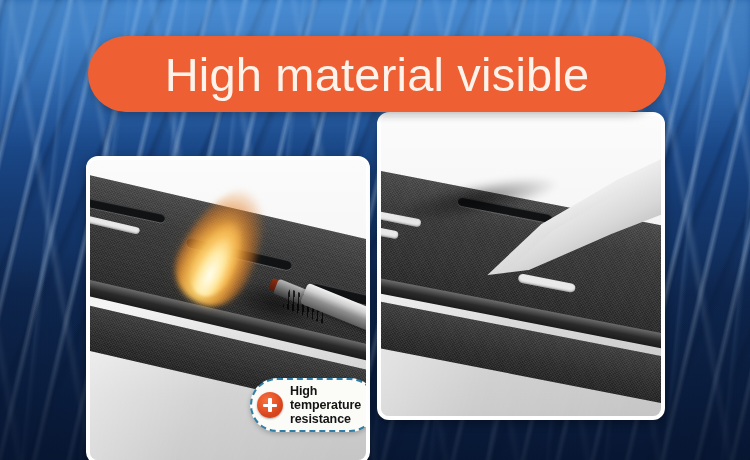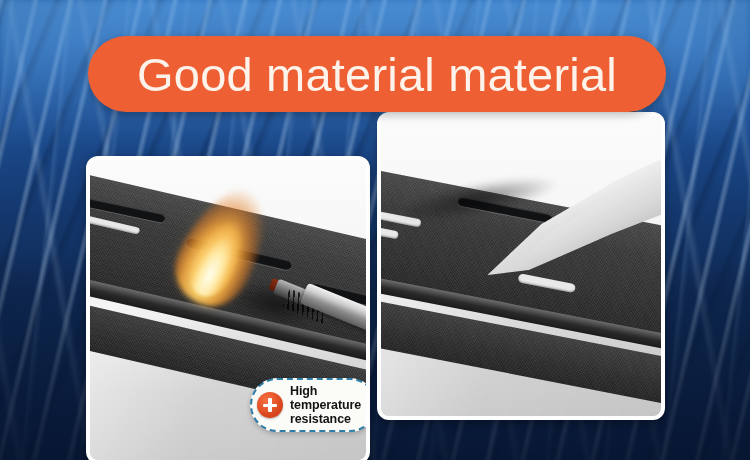--- a/index.html
+++ b/index.html
@@ -448,16 +448,16 @@
       <div class="blade-shadow"></div>
       <div class="knife">
         <div class="blade"></div>
         <div class="blade-edge"></div>
       </div>
     </div>
 
   </div>
 
   <div class="banner">
-    <span class="banner-text">Good material material</span>
+    <span class="banner-text">High material visible</span>
   </div>
 
 </div>
 
 </body></html>

